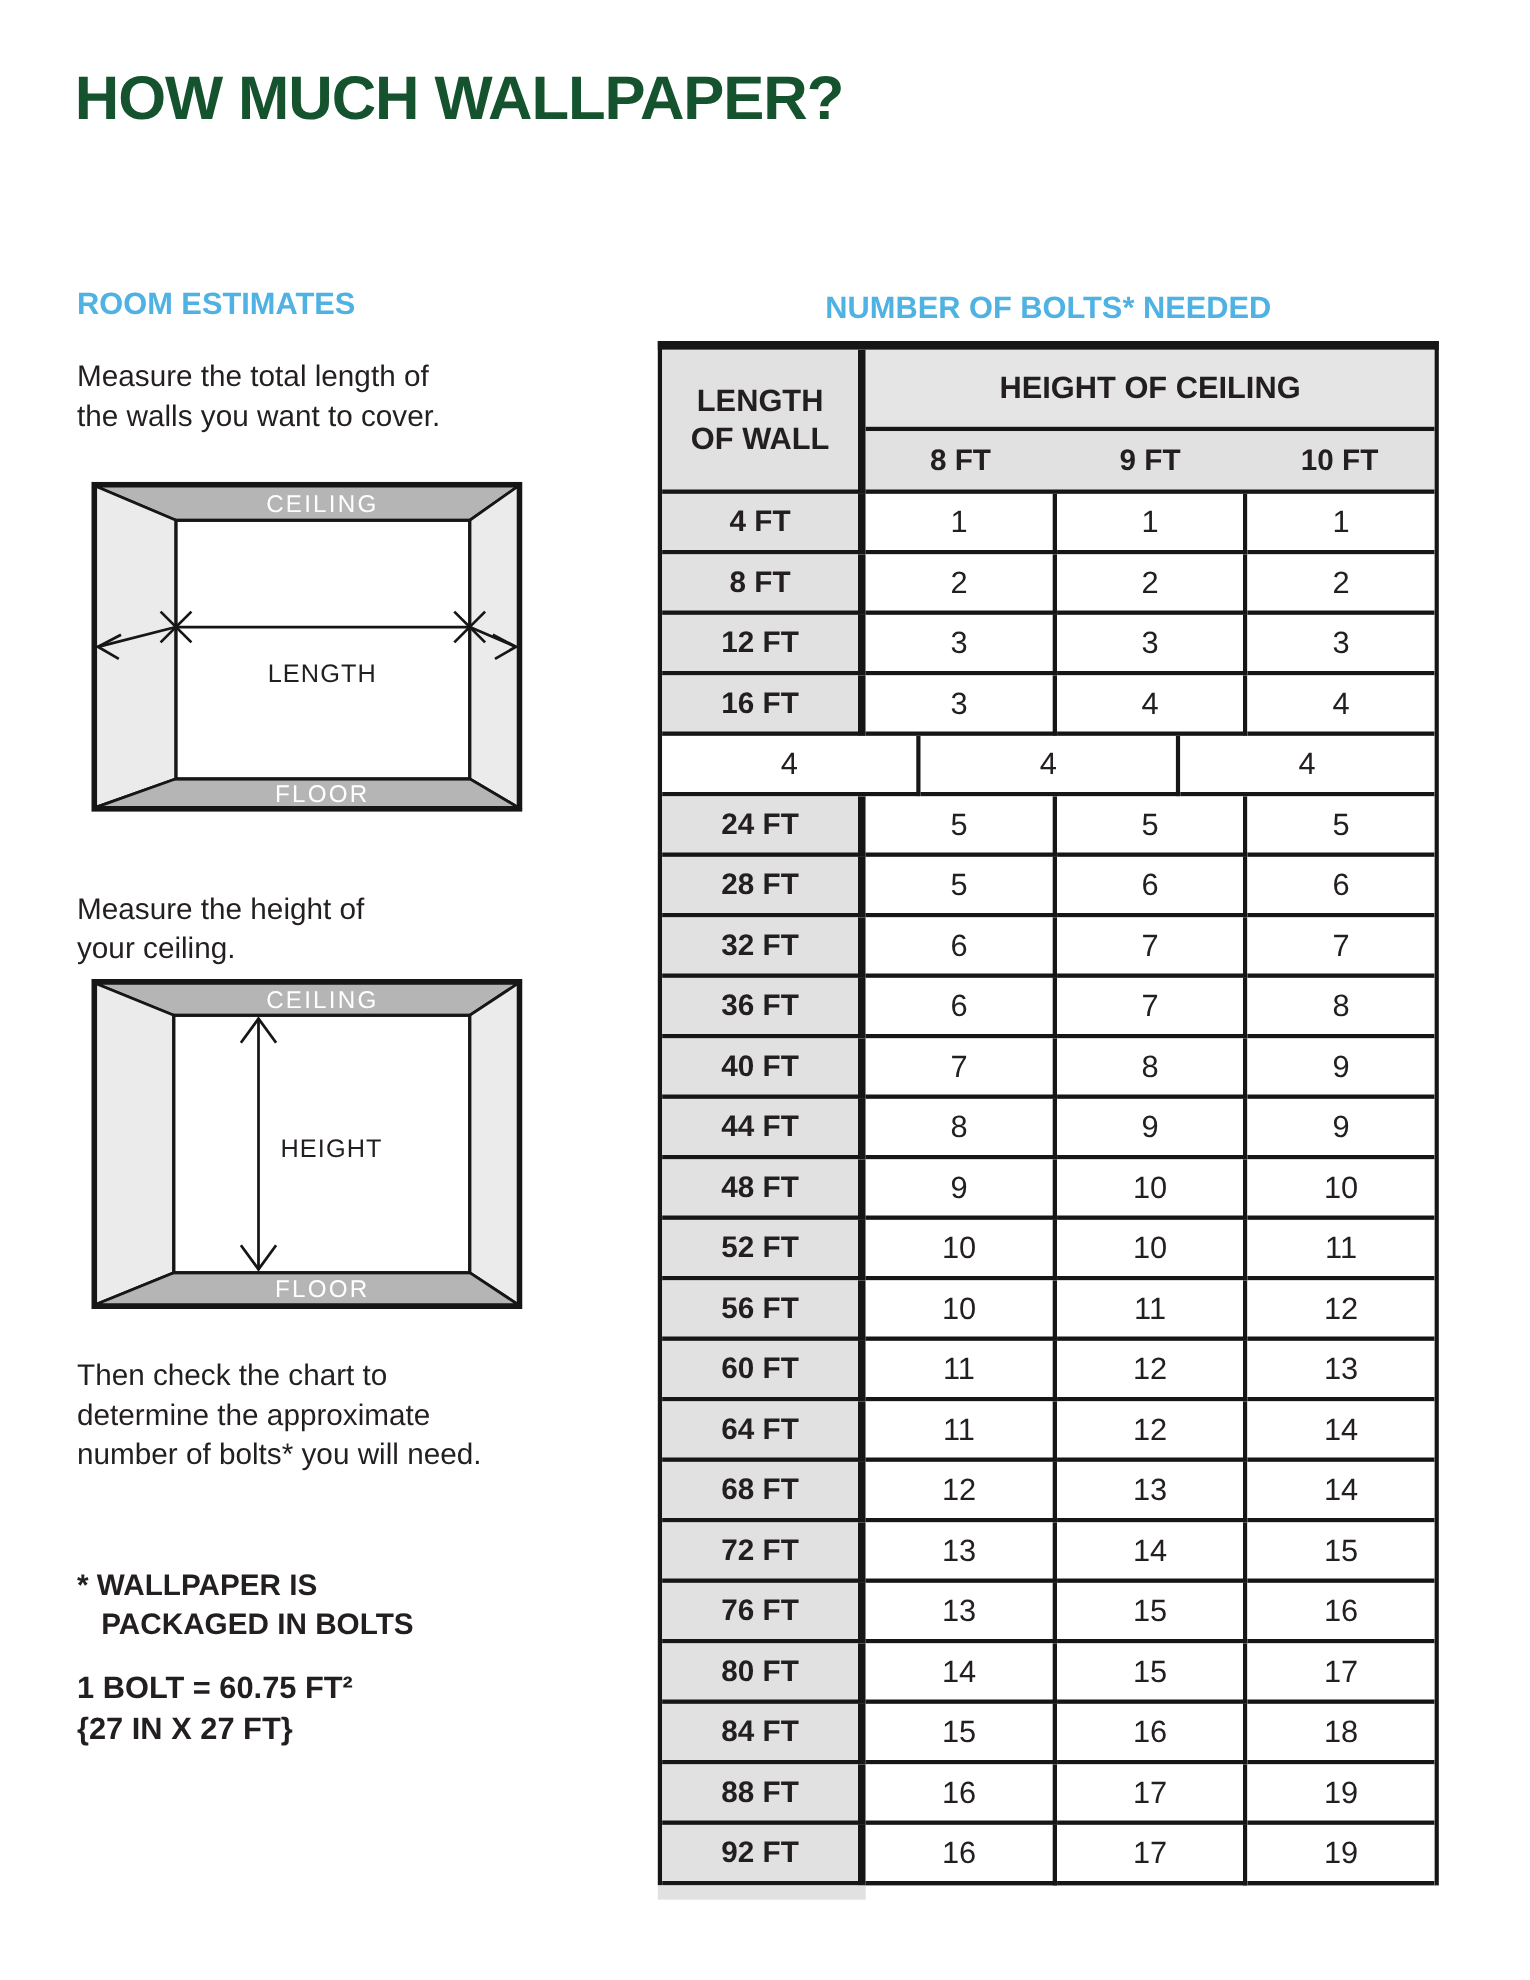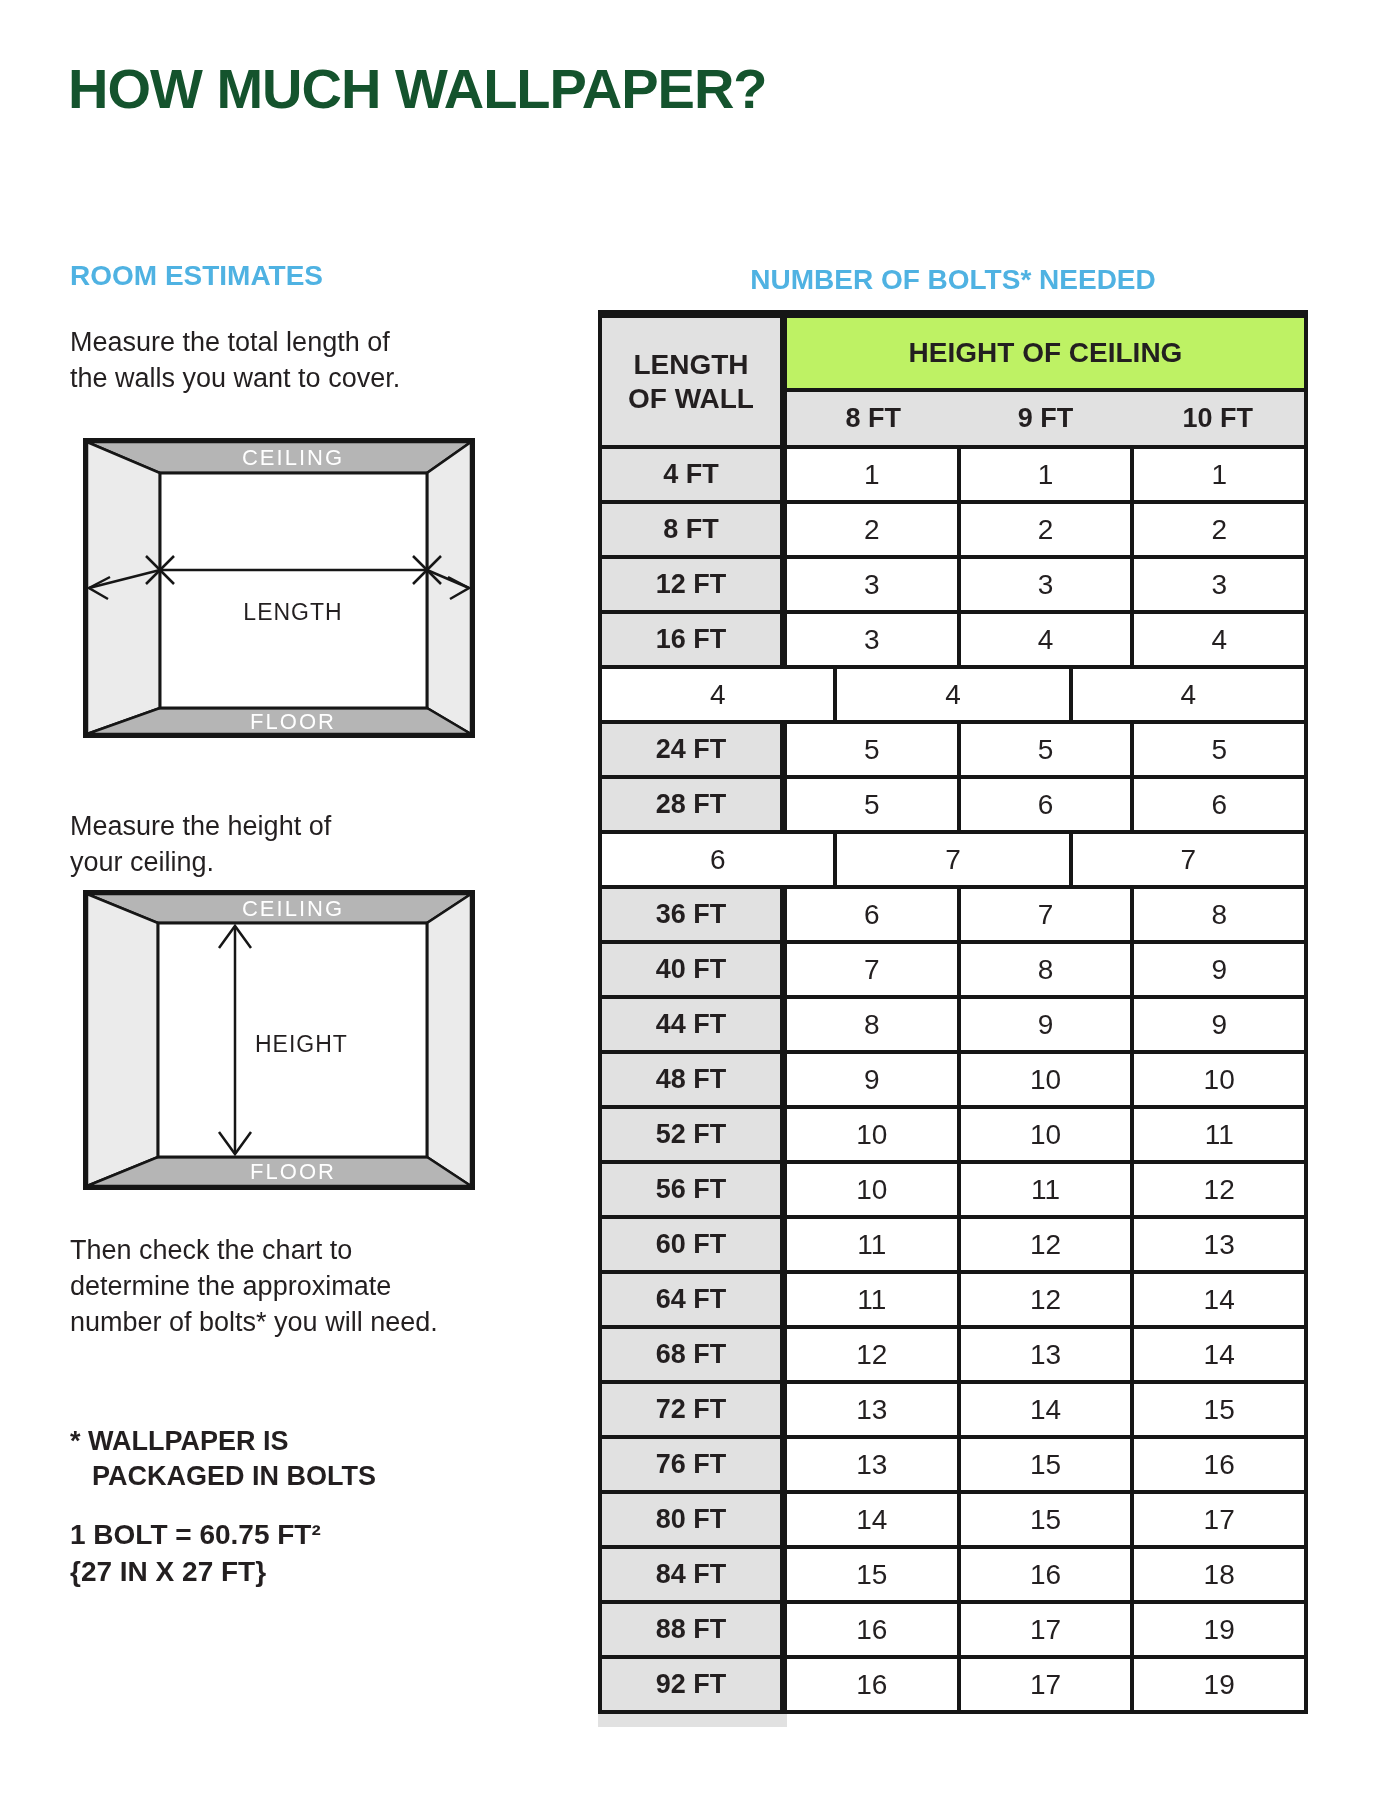--- a/index.html
+++ b/index.html
@@ -41,21 +41,21 @@
   }
   .thead{display:flex;}
   .th-label{
     width:185px;box-sizing:border-box;height:131px;background:#e1e1e1;
     border-right:7px solid #161616;border-bottom:4px solid #161616;
     display:flex;flex-direction:column;align-items:center;justify-content:center;
     font-size:28px;font-weight:bold;line-height:34px;
   }
   .th-right{flex:1;display:flex;flex-direction:column;}
   .th-group{
-    height:74px;box-sizing:border-box;background:#bef264;border-bottom:4px solid #161616;
+    height:74px;box-sizing:border-box;background:#e5e5e5;border-bottom:4px solid #161616;
     display:flex;align-items:center;justify-content:center;font-size:28px;font-weight:bold;
   }
   .th-sub{height:57px;box-sizing:border-box;background:#e1e1e1;border-bottom:4px solid #161616;display:flex;}
   .th-sub-cell{
     flex:1;display:flex;align-items:center;justify-content:center;
     font-size:27px;font-weight:bold;
   }
   .trow{display:flex;height:55px;}
   .tlabel{
     width:185px;box-sizing:border-box;background:#e1e1e1;
@@ -202,20 +202,21 @@
     <div class="tval">5</div>
     <div class="tval">5</div>
   </div>
       <div class="trow">
     <div class="tlabel">28 FT</div>
     <div class="tval">5</div>
     <div class="tval">6</div>
     <div class="tval">6</div>
   </div>
       <div class="trow">
+    <div class="tlabel">32 FT</div>
     <div class="tval">6</div>
     <div class="tval">7</div>
     <div class="tval">7</div>
   </div>
       <div class="trow">
     <div class="tlabel">36 FT</div>
     <div class="tval">6</div>
     <div class="tval">7</div>
     <div class="tval">8</div>
   </div>

